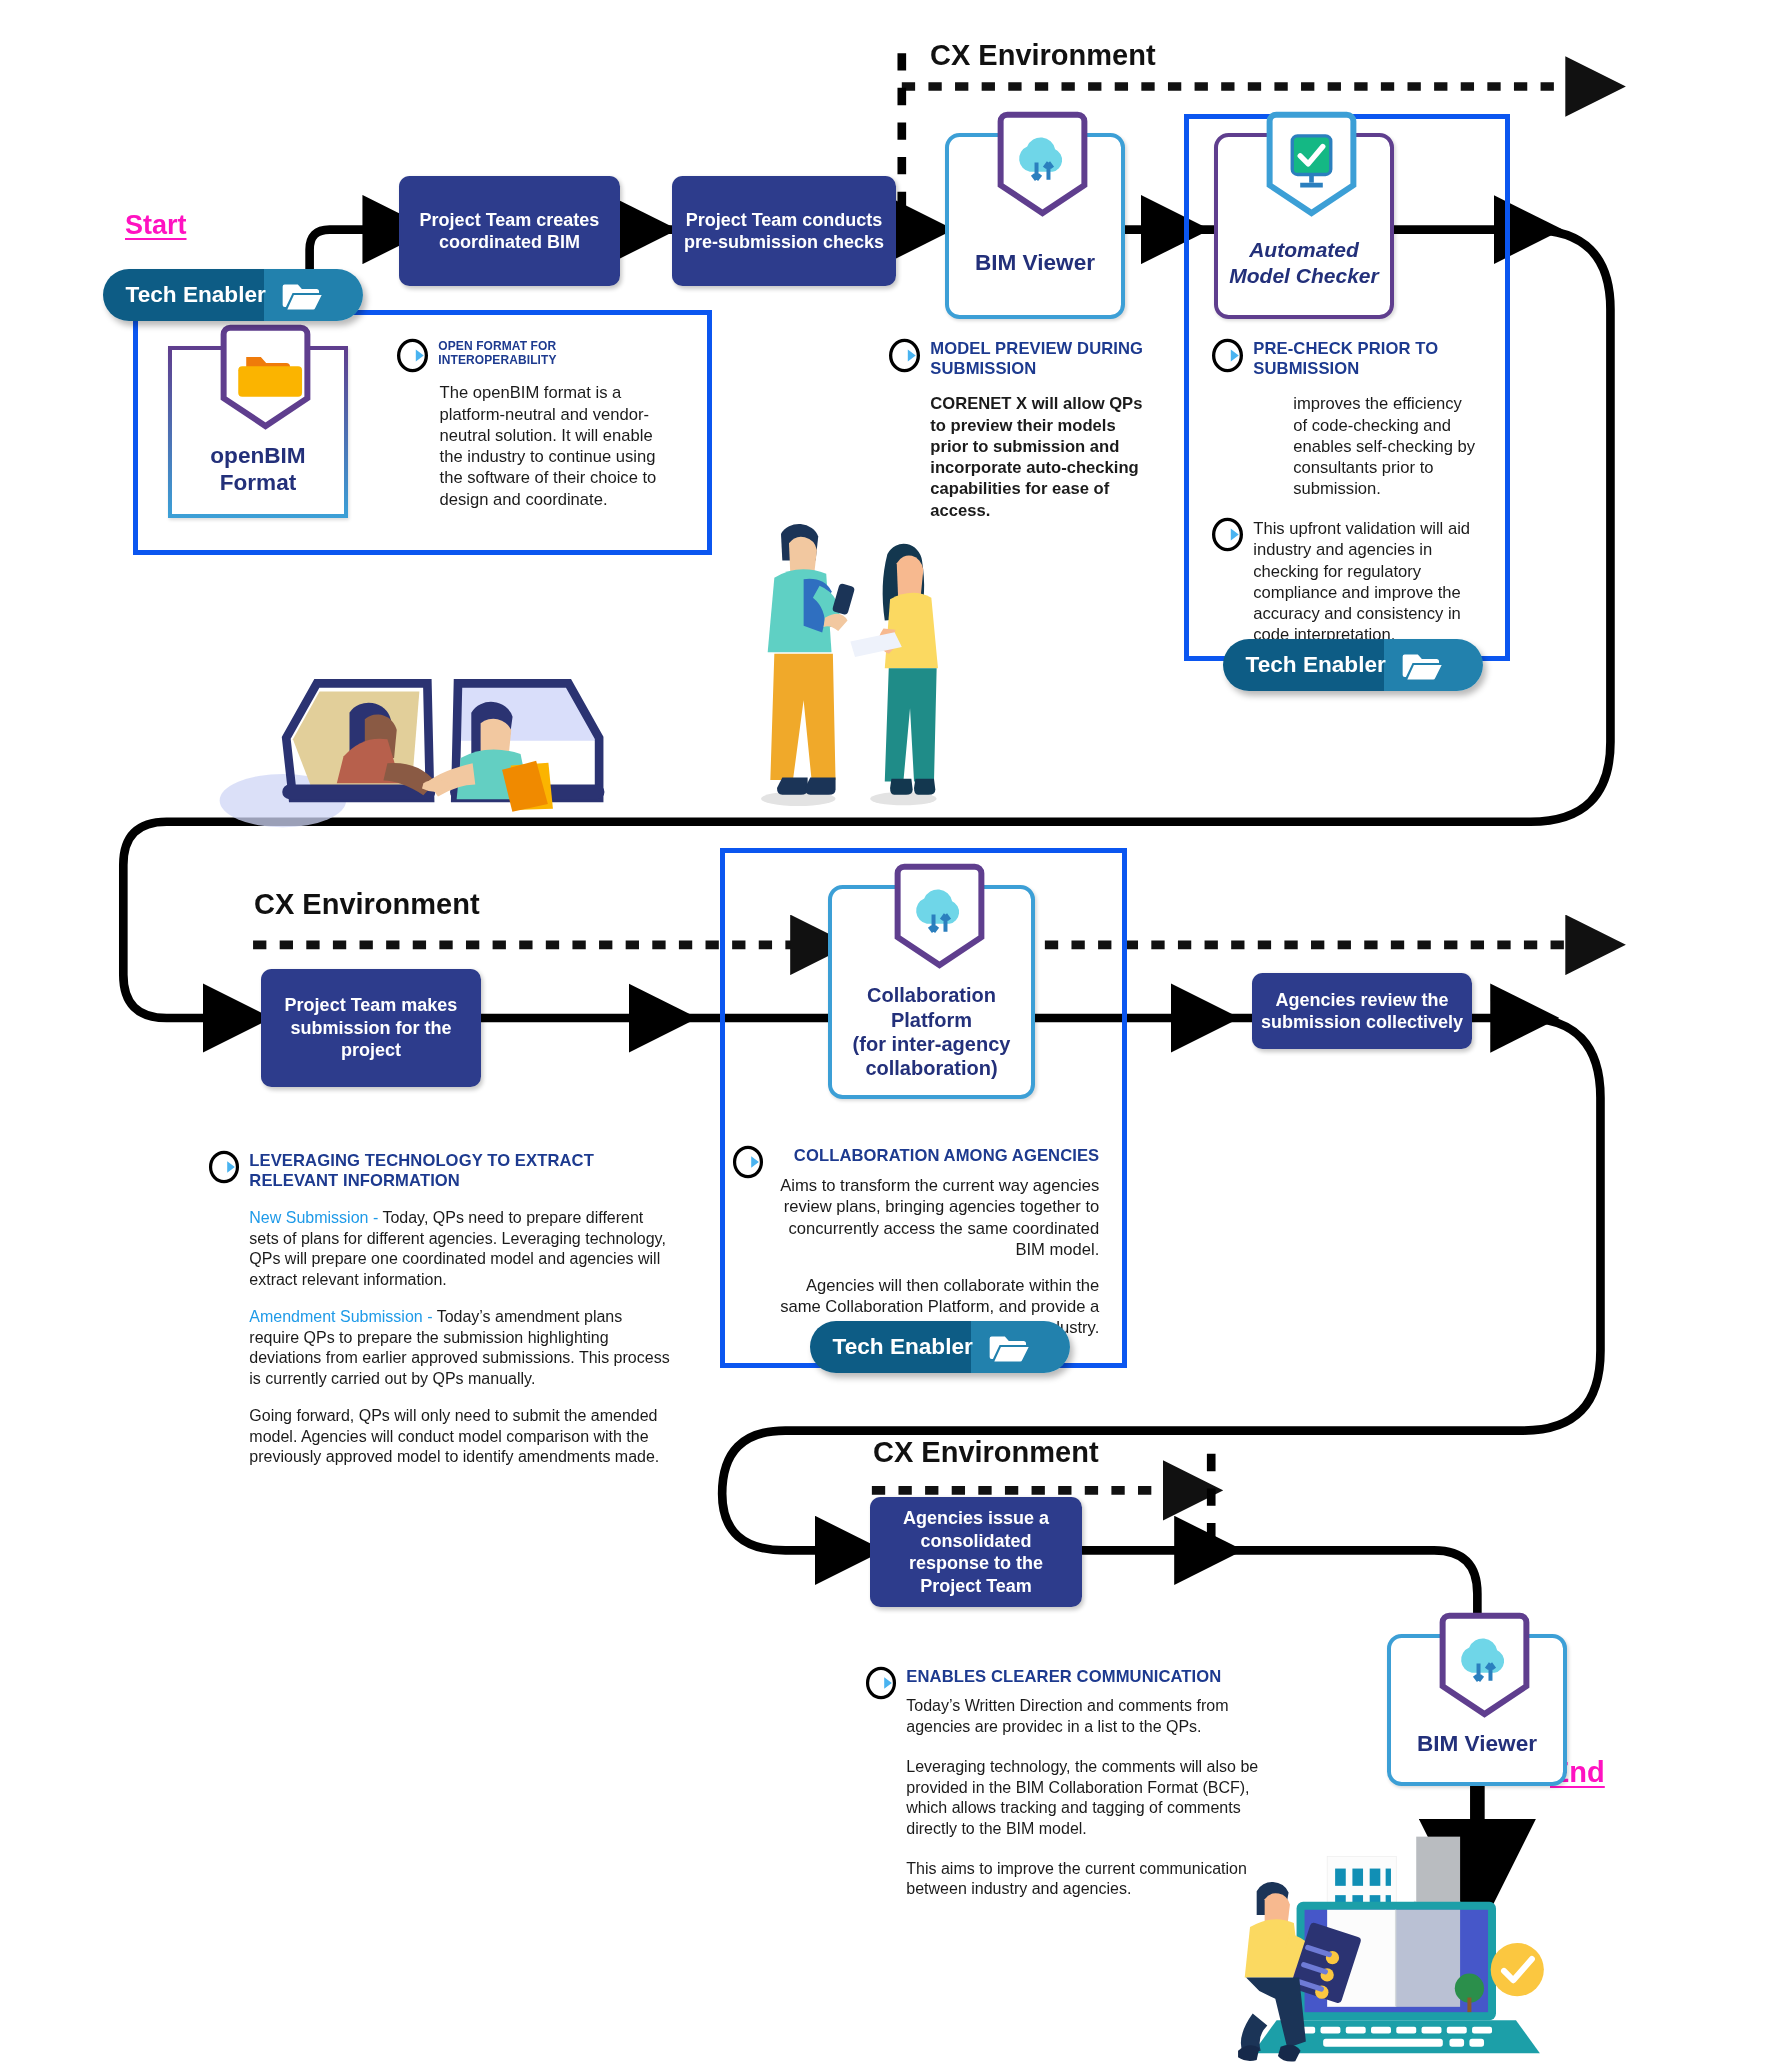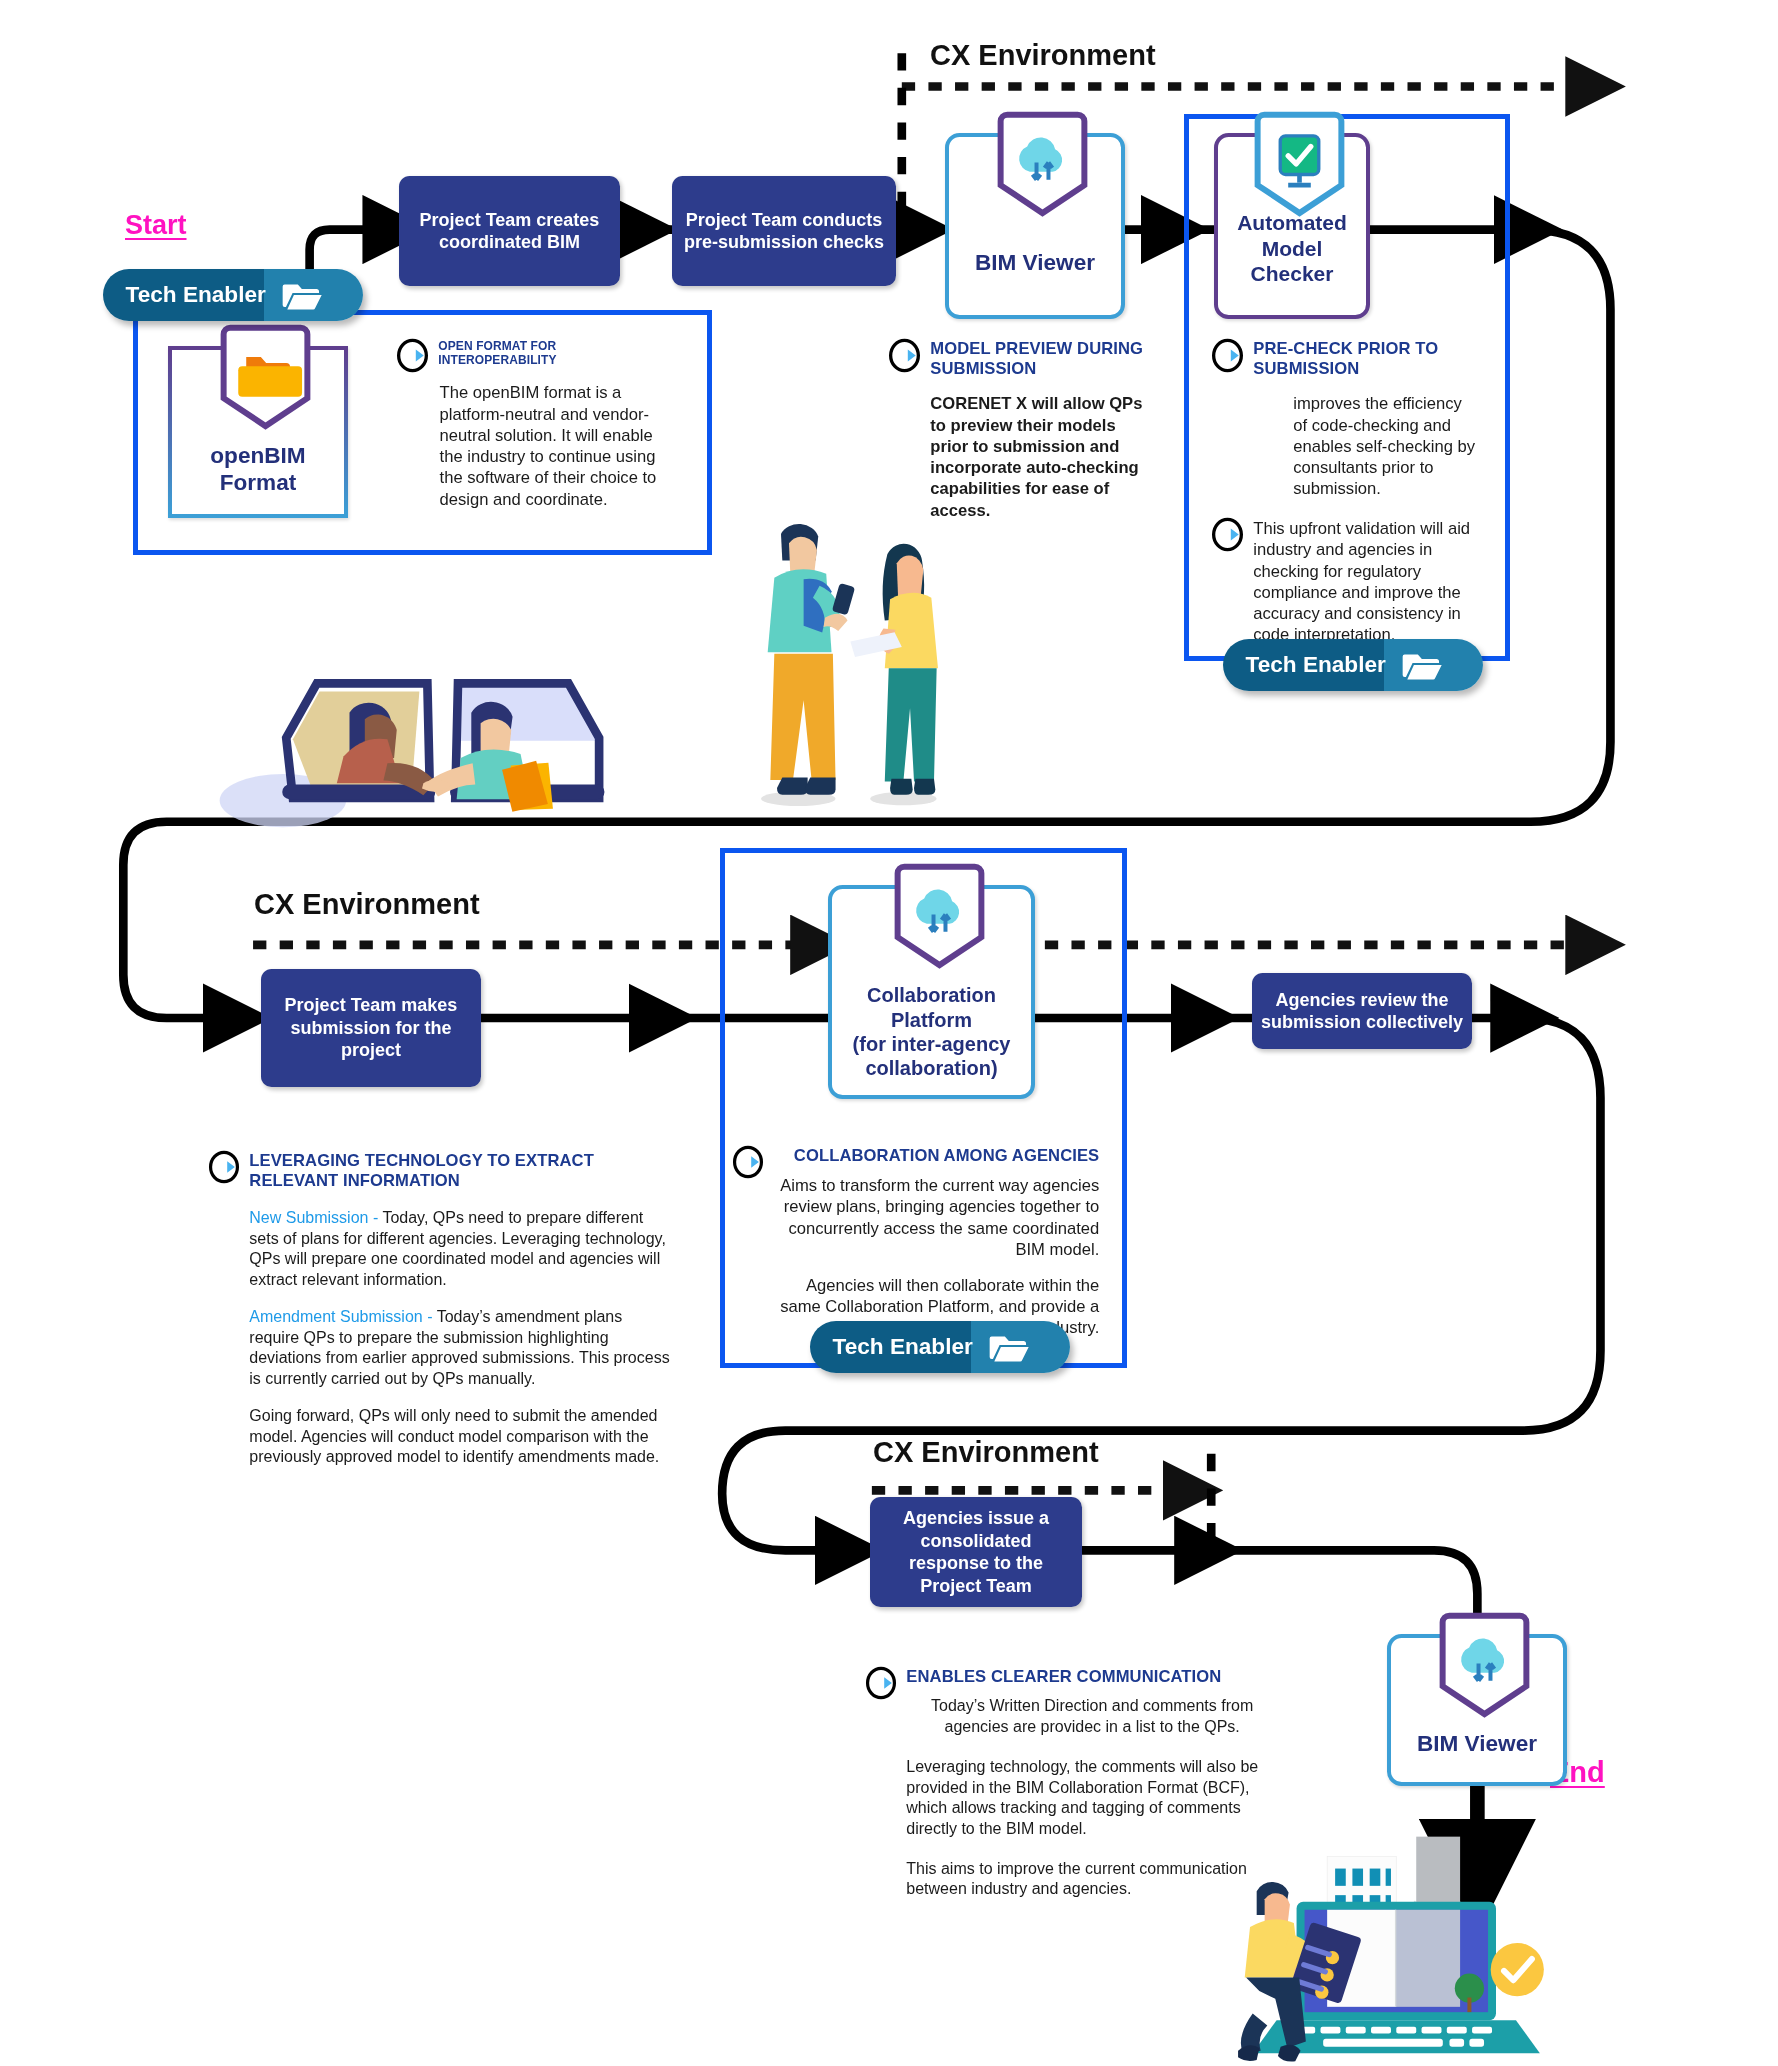--- a/index.html
+++ b/index.html
@@ -185,21 +185,21 @@
           <path d="M66 76 v26 M66 102 l-6 -8 M66 102 l6 -8" stroke="#2b7fbe" stroke-width="6" fill="none"></path>
           <path d="M84 102 v-26 M84 76 l-6 8 M84 76 l6 8" stroke="#2b7fbe" stroke-width="6" fill="none"></path>
         </g>
       </svg>
     </div>
     <div class="tlabel" style="font-size:22.6px; white-space:pre-line;">BIM Viewer</div>
   </div>
 
   <div class="abs hl" style="left:1184px; top:114px; width:326px; height:547px;"></div>
 
-  <div class="abs tcard" style="left:1214px; top:133px; width:156px; height:186px; border-color:#5f3e8e; justify-content:flex-start; padding-top:73px;">
+  <div class="abs tcard" style="left:1214px; top:133px; width:180px; height:186px; border-color:#5f3e8e; justify-content:center; padding-top:73px;font-style:italic;">
     <div class="abs shield-wrap">
       <svg width="100" height="113" viewBox="0 0 150 170">
         <path d="M12 14 a10 10 0 0 1 10 -10 h106 a10 10 0 0 1 10 10 v96 L75 152 L12 110 z" fill="#fff" stroke="#3c9fd6" stroke-width="9"></path>
         <g>
           <rect x="46" y="36" width="58" height="58" rx="8" fill="#14b884" stroke="#2b7fbe" stroke-width="5"></rect>
           <path d="M58 66 l12 12 l22 -26" stroke="#fff" stroke-width="8" fill="none" stroke-linecap="round" stroke-linejoin="round"></path>
           <path d="M75 94 v12 M58 110 h34" stroke="#2b7fbe" stroke-width="7"></path>
         </g>
       </svg>
     </div>
@@ -381,21 +381,21 @@
   <div class="abs note" style="left:865px; top:1667px; width:413px;">
     <div class="note-row">
       <span class="bullet-icon">
         <svg width="32" height="32" viewBox="0 0 50 50">
             <ellipse cx="25" cy="25" rx="21" ry="23" fill="#fff" stroke="#000" stroke-width="5"></ellipse>
             <path d="M12 25 h18 v-9 l12 9 l-12 9 v-9" fill="#49b3f0"></path>
           </svg>
       </span>
       <div style="width:373px;">
         <div class="nhead" style="font-size:16.6px;">ENABLES CLEARER COMMUNICATION</div>
-        <div class="nbody" style="font-size:16px; margin-top:9.3px;text-align:center;">Today’s Written Direction and comments from agencies are providec in a list to the QPs.</div>
+        <div class="nbody" style="font-size:16px; margin-top:9.3px;">Today’s Written Direction and comments from agencies are providec in a list to the QPs.</div>
         <div class="nbody" style="font-size:16px; margin-top:20px;">Leveraging technology, the comments will also be provided in the BIM Collaboration Format (BCF), which allows tracking and tagging of comments directly to the BIM model.</div>
         <div class="nbody" style="font-size:16px; margin-top:20px;">This aims to improve the current communication between industry and agencies.</div>
       </div>
     </div>
   </div>
 
   <div class="abs tcard" style="left:1387px; top:1634px; width:180px; height:152px; border-color:#3c9fd6; justify-content:center; padding-top:67px;">
     <div class="abs shield-wrap">
       <svg width="100" height="113" viewBox="0 0 150 170">
         <path d="M12 14 a10 10 0 0 1 10 -10 h106 a10 10 0 0 1 10 10 v96 L75 152 L12 110 z" fill="#fff" stroke="#5f3e8e" stroke-width="9"></path>

